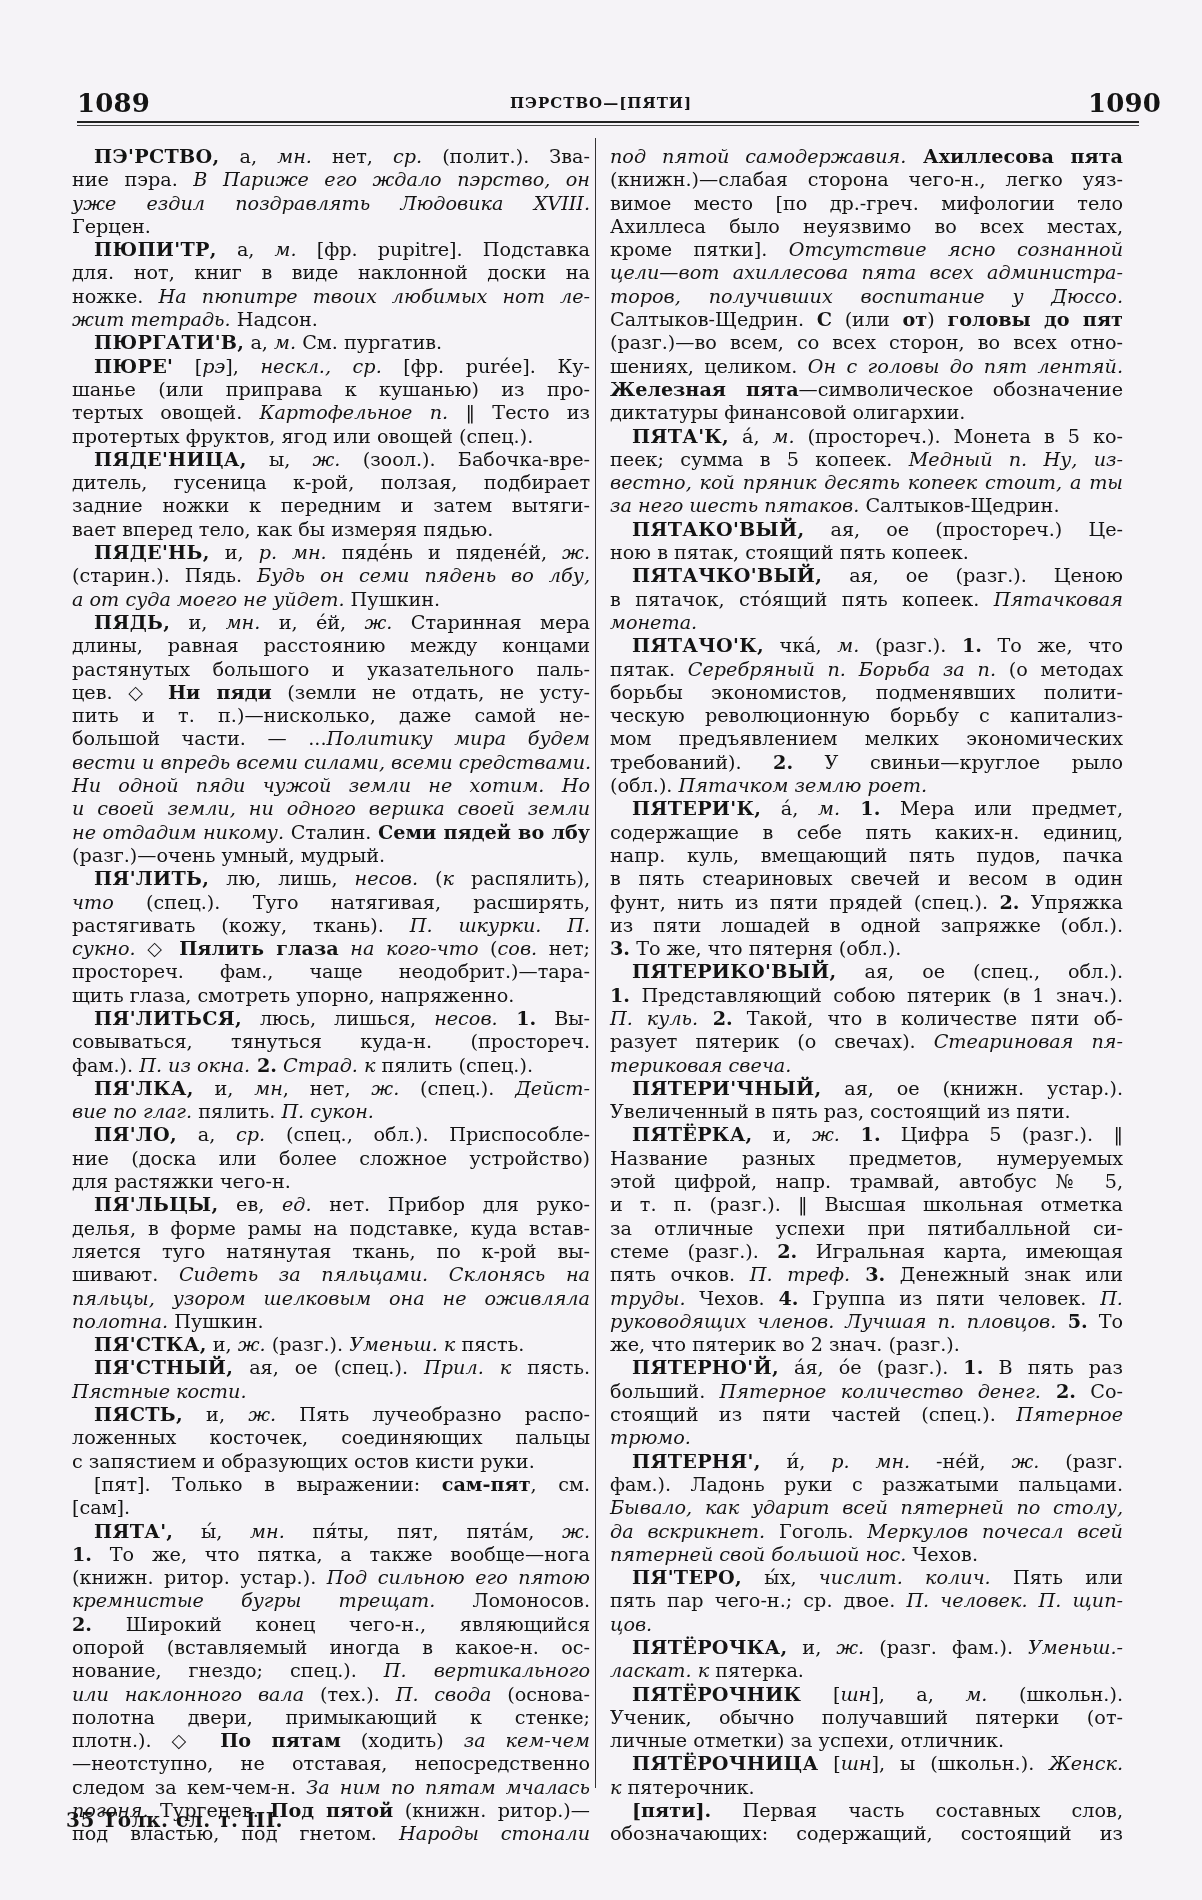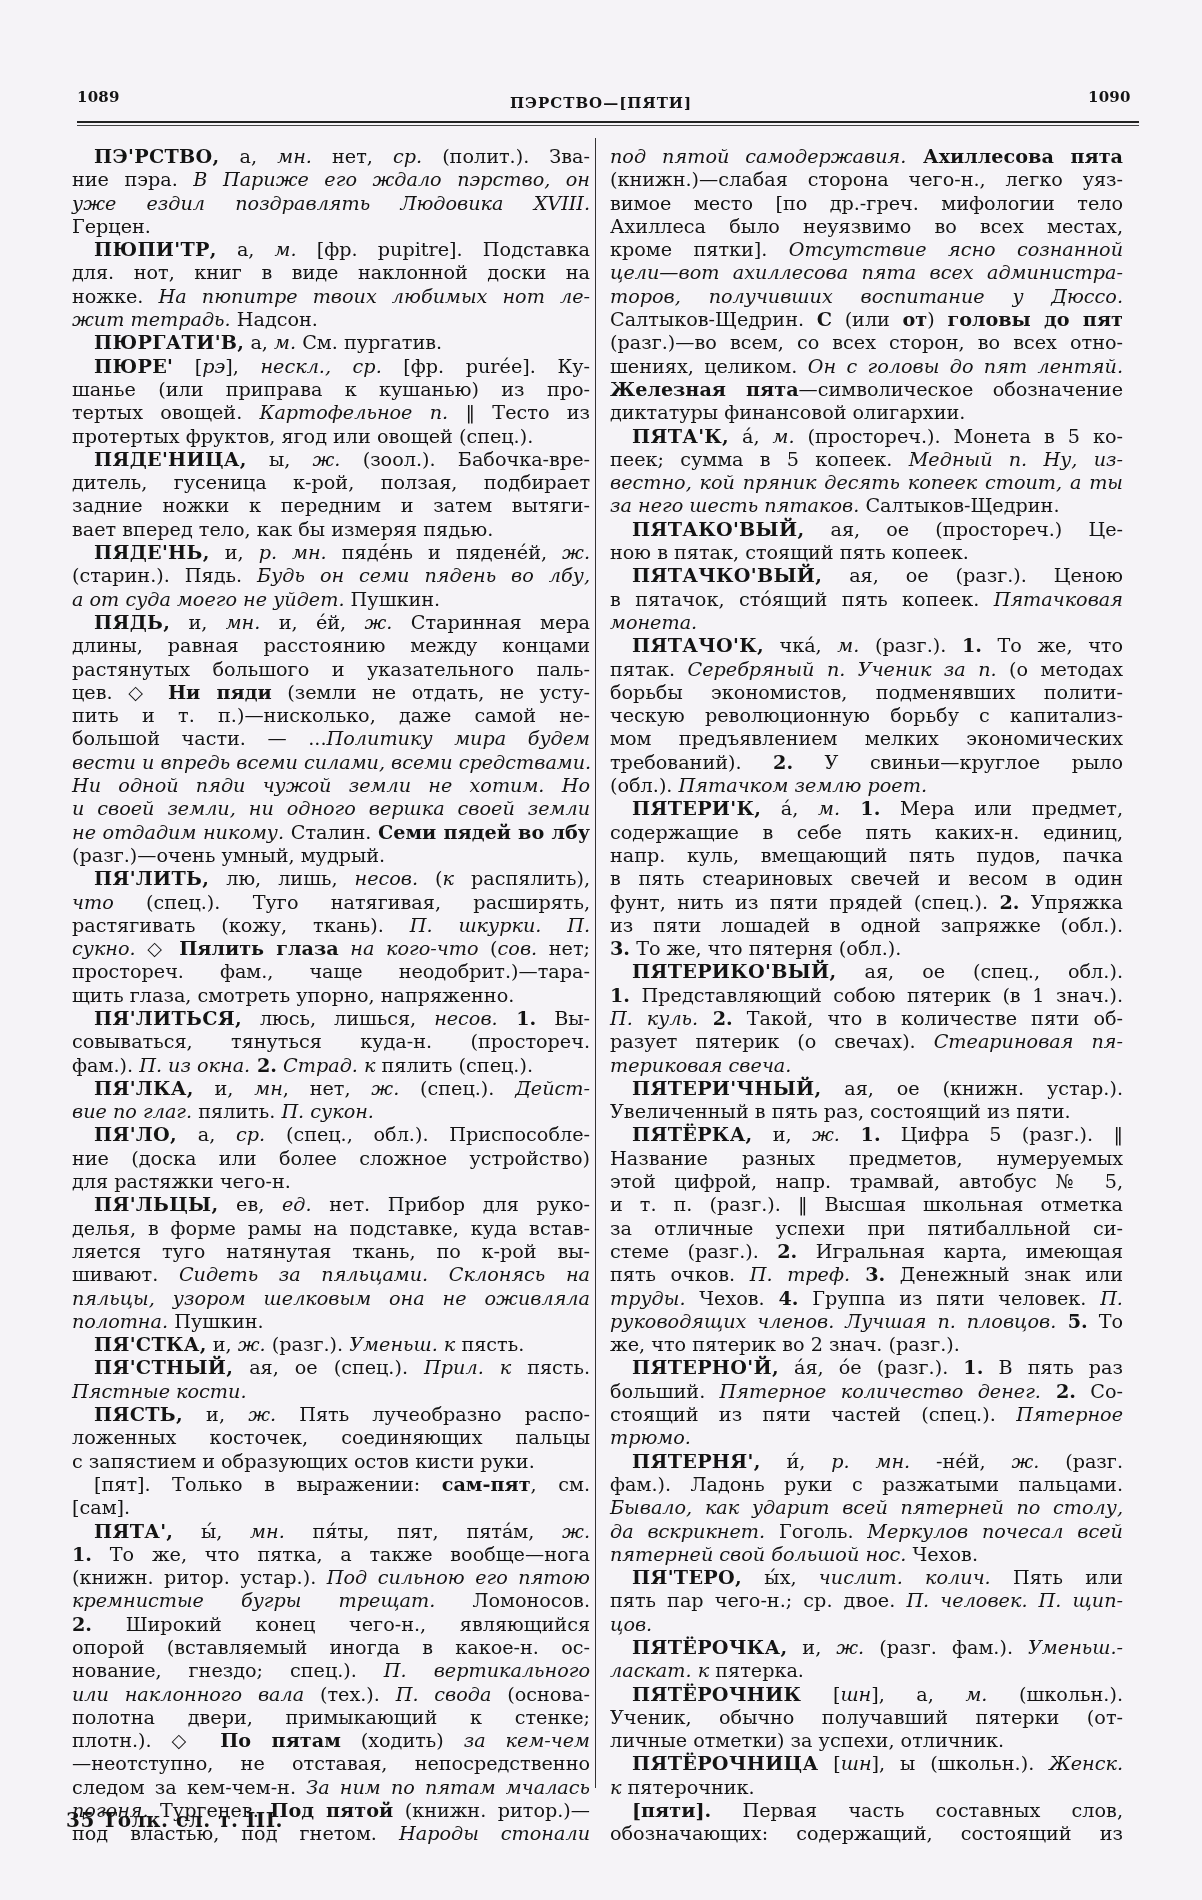--- a/index.html
+++ b/index.html
@@ -1,18 +1,18 @@
 <!DOCTYPE html>
 <html><head>
 <meta charset="utf-8">
 <style>
   html,body{margin:0;padding:0;}
   body{width:1202px;height:1900px;background:#f5f3f7;position:relative;overflow:hidden;
        font-family:"DejaVu Serif","Liberation Serif",serif;color:#141414;}
-  .hdr{position:absolute;top:88px;font-weight:bold;font-size:15px;letter-spacing:0.2px;}
+  .hdr{position:absolute;top:88px;font-weight:bold;font-size:26px;letter-spacing:0.2px;}
   .pn-left{left:77px;}
   .pn-right{left:1088px;}
   .hdr-title{left:0;width:1202px;text-align:center;top:94px;font-size:15px;letter-spacing:1px;}
   .rule1{position:absolute;left:77px;width:1062px;top:121px;height:2px;background:#222;}
   .rule2{position:absolute;left:77px;width:1062px;top:125px;height:1px;background:#444;}
   .divider{position:absolute;left:595px;top:138px;width:1px;height:1650px;background:#333;}
   .col{position:absolute;top:145px;}
   .col-left{left:72px;width:518px;}
   .col-right{left:610px;width:513px;}
   .line{height:23.3px;line-height:23.3px;font-size:19.2px;white-space:nowrap;overflow:visible;
@@ -125,21 +125,21 @@
     <div class="line ind"><span class="hw">ПЯТА'К,</span><span> á, </span><span class="i">м.</span><span> (простореч.). Монета в 5 ко-</span></div>
     <div class="line"><span>пеек; сумма в 5 копеек. </span><span class="i">Медный п. Ну, из-</span></div>
     <div class="line"><span class="i">вестно, кой пряник десять копеек стоит, а ты</span></div>
     <div class="line end"><span class="i">за него шесть пятаков.</span><span> Салтыков-Щедрин.</span></div>
     <div class="line ind"><span class="hw">ПЯТАКО'ВЫЙ,</span><span> ая, ое (простореч.) Це-</span></div>
     <div class="line end"><span>ною в пятак, стоящий пять копеек.</span></div>
     <div class="line ind"><span class="hw">ПЯТАЧКО'ВЫЙ,</span><span> ая, ое (разг.). Ценою</span></div>
     <div class="line"><span>в пятачок, стóящий пять копеек. </span><span class="i">Пятачковая</span></div>
     <div class="line end"><span class="i">монета.</span></div>
     <div class="line ind"><span class="hw">ПЯТАЧО'К,</span><span> чкá, </span><span class="i">м.</span><span> (разг.). </span><span class="b">1.</span><span> То же, что</span></div>
-    <div class="line"><span>пятак. </span><span class="i">Серебряный п. Ученик за п.</span><span> (о методах</span></div>
+    <div class="line"><span>пятак. </span><span class="i">Серебряный п. Борьба за п.</span><span> (о методах</span></div>
     <div class="line"><span>борьбы экономистов, подменявших полити-</span></div>
     <div class="line"><span>ческую революционную борьбу с капитализ-</span></div>
     <div class="line"><span>мом предъявлением мелких экономических</span></div>
     <div class="line"><span>требований). </span><span class="b">2.</span><span> У свиньи—круглое рыло</span></div>
     <div class="line end"><span>(обл.). </span><span class="i">Пятачком землю роет.</span></div>
     <div class="line ind"><span class="hw">ПЯТЕРИ'К,</span><span> á, </span><span class="i">м.</span><span class="b"> 1.</span><span> Мера или предмет,</span></div>
     <div class="line"><span>содержащие в себе пять каких-н. единиц,</span></div>
     <div class="line"><span>напр. куль, вмещающий пять пудов, пачка</span></div>
     <div class="line"><span>в пять стеариновых свечей и весом в один</span></div>
     <div class="line"><span>фунт, нить из пяти прядей (спец.). </span><span class="b">2.</span><span> Упряжка</span></div>

